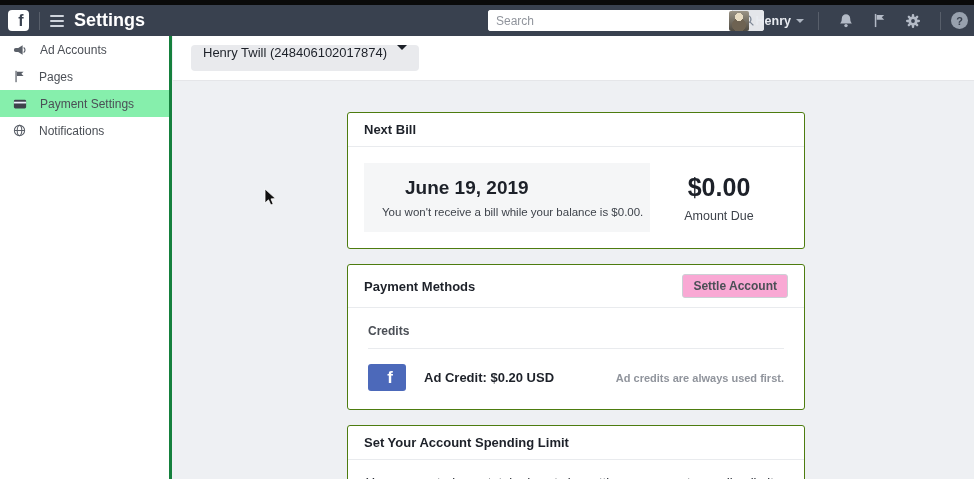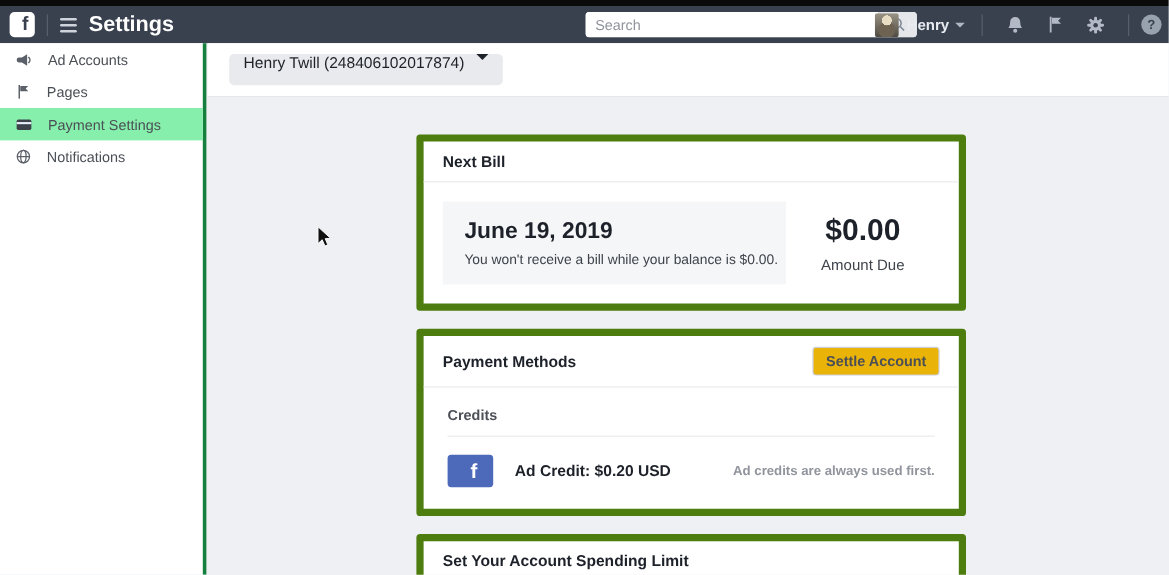--- a/index.html
+++ b/index.html
@@ -82,39 +82,39 @@
   .account-pill {
     background:#e9eaed; border-radius:4px; height:26px; padding:0 12px;
     display:flex; align-items:flex-start; gap:10px; font-size:13px; color:#1d2129; cursor:pointer;
   }
   .pill-caret {
     width:0; height:0; border-left:5px solid transparent; border-right:5px solid transparent;
     border-top:5px solid #1d2129;
   }
   .content { padding:31px 0 0 174px; }
   .card {
-    width:458px; background:#fff; border:6px solid #4d7c0f; border-radius:3px;
+    width:458px; background:#fff; border:1px solid #4d7c0f; border-radius:3px;
     margin-bottom:15px;
   }
   .card-header {
     padding:9px 16px; border-bottom:1px solid #e9ebee;
     display:flex; align-items:center; justify-content:space-between; min-height:33px;
   }
   .card-title { font-size:13px; font-weight:bold; color:#1d2129; }
   
   .bill-body { display:flex; padding:16px; }
   .bill-box { background:#f5f6f7; padding:14px 18px; width:286px; }
-  .bill-date { font-size:19px; font-weight:bold; margin-bottom:7px; }
+  .bill-date { font-size:19px; font-weight:bold; margin-bottom:7px;margin-left:23px; }
   .bill-note { font-size:11.5px; color:#3e434b; white-space:nowrap; }
   .amount-col { flex:1; display:flex; flex-direction:column; align-items:center; justify-content:center; gap:7px; }
   .amount-value { font-size:25px; font-weight:bold; }
   .amount-label { font-size:12.5px; color:#3e434b; }
   
   .settle-btn {
-    background:#eab308; border:1px solid #ccd0d5; border-radius:3px;
+    background:#f9a8d4; border:1px solid #ccd0d5; border-radius:3px;
     font-size:12px; font-weight:bold; color:#4b4f56; padding:4px 10px; cursor:pointer;
     font-family:"Liberation Sans", sans-serif;
   }
   .credits { padding:12px 20px 18px; }
   .credits-title { font-size:12px; font-weight:bold; color:#4b4f56; padding:4px 0 10px; border-bottom:1px solid #e9ebee; }
   .credit-row { display:flex; align-items:center; margin-top:15px; }
   .fb-card {
     width:38px; height:27px; background:#4c69ba; border-radius:3px;
     display:flex; align-items:center; justify-content:center;
     color:#fff; font-weight:bold; font-size:17px; line-height:1; padding-left:6px;

